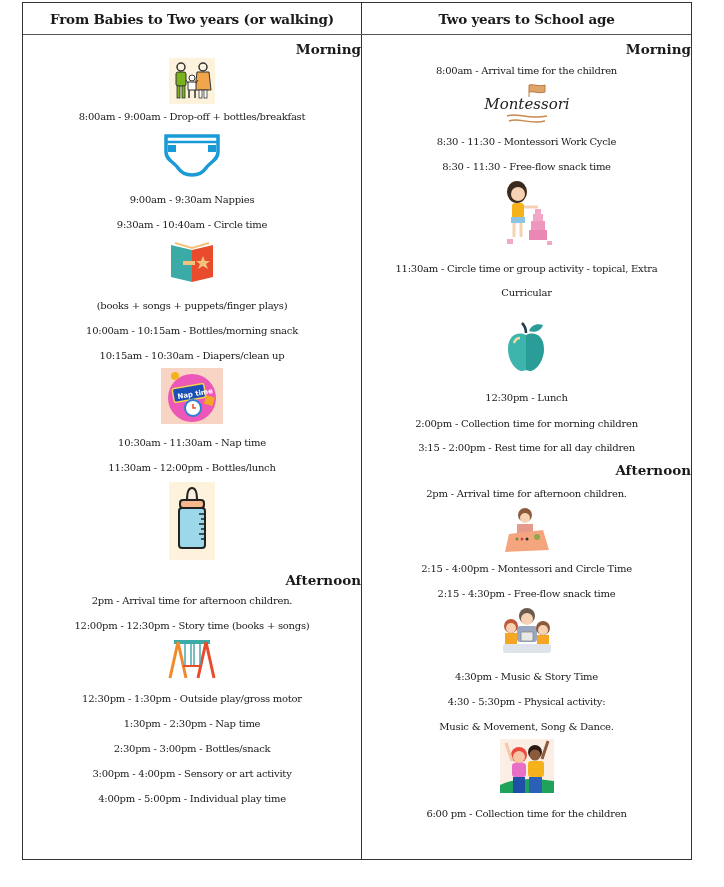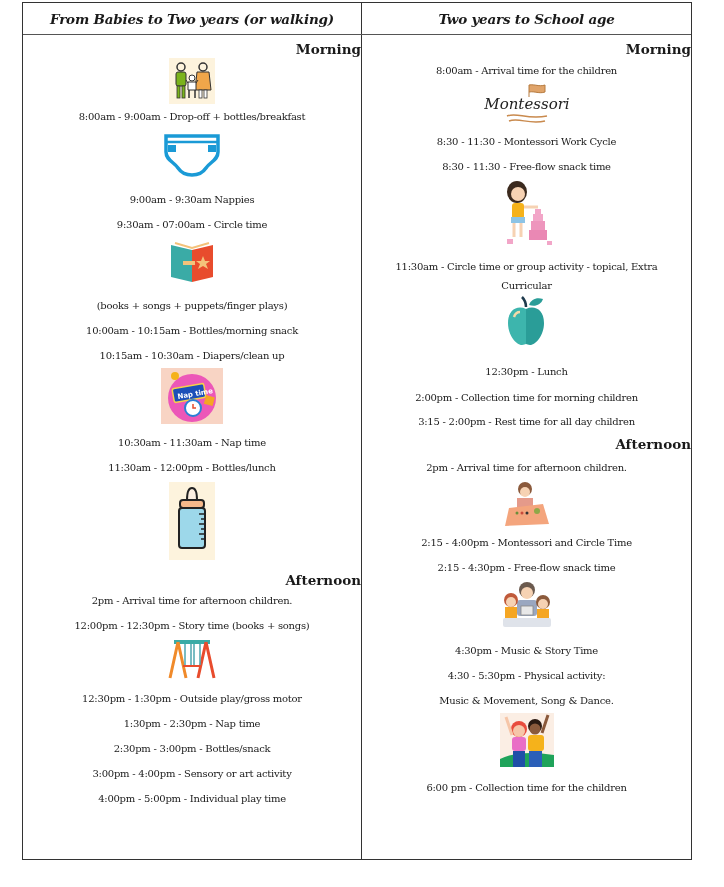--- a/index.html
+++ b/index.html
@@ -1,21 +1,21 @@
 <!DOCTYPE html>
 <html><head>
 <meta charset="utf-8">
 <style>
   html, body { margin: 0; padding: 0; background: #ffffff; }
   body { width: 724px; height: 887px; position: relative; overflow: hidden;
          font-family: "DejaVu Serif", "Liberation Serif", serif; color: #1a1a1a; }
   .tbl { position: absolute; left: 22px; top: 2px; width: 670px; height: 858px;
          border: 1.5px solid #333; box-sizing: border-box; }
   .hdr { position: absolute; left: 0; top: 0; right: 0; height: 31px;
-         border-bottom: 1.5px solid #555; display: flex; font-style: italic; }
+         border-bottom: 1.5px solid #555; display: flex; }
   .hdr .cell { display: flex; align-items: center; justify-content: center;
          font-size: 13.5px; font-weight: bold; letter-spacing: -0.2px; }
   .hdr .c1 { width: 339px; border-right: 1.5px solid #333; box-sizing: border-box; }
   .hdr .c2 { flex: 1; }
   .body { position: absolute; left: 0; top: 32px; right: 0; bottom: 0; display: flex; }
   .col { box-sizing: border-box; text-align: center; padding-top: 6px; }
   .col.c1 { width: 339px; border-right: 1.5px solid #333; }
   .col.c2 { flex: 1; }
   .sec { font-weight: bold; font-size: 13.5px; line-height: 17px; margin: 0; text-align: right; }
   .line { font-size: 10px; line-height: 17px; margin: 0 0 8px 0; letter-spacing: -0.25px; }
@@ -50,21 +50,21 @@
         <path d="M20 32 v8 M26 32 v8" stroke="#333" stroke-width="1.5"></path>
       </svg>
       <p class="line" style="margin-top:4px">8:00am - 9:00am - Drop-off + bottles/breakfast</p>
       <svg class="icon" width="62" height="44" viewBox="0 0 62 44">
         <path d="M5 3 h52 v16 c0 8 -8 10 -12 16 c-4 6 -10 7 -14 7 c-4 0 -10 -1 -14 -7 c-4 -6 -12 -8 -12 -16 z" fill="none" stroke="#1a9ad6" stroke-width="3.5"></path>
         <line x1="5" y1="9" x2="57" y2="9" stroke="#1a9ad6" stroke-width="2.5"></line>
         <rect x="7" y="12" width="8" height="7" fill="#1a9ad6"></rect>
         <rect x="47" y="12" width="8" height="7" fill="#1a9ad6"></rect>
       </svg>
       <p class="line" style="margin-top:14px">9:00am - 9:30am Nappies</p>
-      <p class="line">9:30am - 07:00am - Circle time</p>
+      <p class="line">9:30am - 10:40am - Circle time</p>
       <svg class="icon" width="50" height="42" viewBox="0 0 50 42">
         <path d="M4 4 l21 5 v32 l-21 -5 z" fill="#3aaba6"></path>
         <path d="M46 4 l-21 5 v32 l21 -5 z" fill="#e84c2d"></path>
         <path d="M8 2 l17 5 l17 -5" fill="none" stroke="#f4c27a" stroke-width="2"></path>
         <rect x="16" y="20" width="12" height="4" fill="#f4c27a"></rect>
         <polygon points="36,15 38,20 43,20 39,23 41,28 36,25 31,28 33,23 29,20 34,20" fill="#f4c27a"></polygon>
       </svg>
       <p class="line" style="margin-top:14px">(books + songs + puppets/finger plays)</p>
       <p class="line">10:00am - 10:15am - Bottles/morning snack</p>
       <p class="line tight">10:15am - 10:30am - Diapers/clean up</p>
@@ -122,21 +122,21 @@
         <path d="M27 28 h14" stroke="#f6d2b3" stroke-width="3"></path>
         <rect x="14" y="38" width="14" height="6" fill="#8cc4e6"></rect>
         <path d="M17 44 v14 M24 44 v14" stroke="#f6d2b3" stroke-width="3"></path>
         <rect x="38" y="30" width="6" height="5" fill="#f2a6c8"></rect>
         <rect x="36" y="35" width="10" height="7" fill="#f2a6c8"></rect>
         <rect x="34" y="42" width="14" height="9" fill="#ee96bd"></rect>
         <rect x="32" y="51" width="18" height="10" fill="#ea88b4"></rect>
         <rect x="10" y="60" width="6" height="5" fill="#f2a6c8"></rect>
         <rect x="50" y="62" width="5" height="4" fill="#f2a6c8"></rect>
       </svg>
-      <p class="line" style="margin-top:10px; margin-bottom:0; padding:0 10px; line-height:19px">11:30am - Circle time or group activity - topical, Extra Curricular</p>
+      <p class="line" style="margin-top:10px; margin-bottom:16px; padding:0 10px; line-height:24px">11:30am - Circle time or group activity - topical, Extra Curricular</p>
       <svg class="icon" width="46" height="52" viewBox="0 0 46 52">
         <path d="M22 12 c0 -5 -2 -8 -4 -10" stroke="#1f3b4d" stroke-width="2.5" fill="none"></path>
         <path d="M25 10 c2 -6 8 -8 14 -6 c-2 6 -8 8 -14 6 z" fill="#2a9d98"></path>
         <path d="M22 14 c-8 -4 -18 0 -18 14 c0 12 8 22 14 22 c2 0 3 -1 4 -1 z" fill="#3db5ad"></path>
         <path d="M22 14 c8 -4 18 0 18 14 c0 12 -8 22 -14 22 c-2 0 -3 -1 -4 -1 z" fill="#2a9d98"></path>
         <path d="M10 22 c1 -3 3 -5 6 -5" stroke="#f4d9a8" stroke-width="2.5" fill="none"></path>
       </svg>
       <p class="line" style="margin-top:16px">12:30pm - Lunch</p>
       <p class="line" style="padding:0 30px; line-height:19px; margin-bottom:6px">2:00pm - Collection time for morning children</p>
       <p class="line">3:15 - 2:00pm - Rest time for all day children</p>

